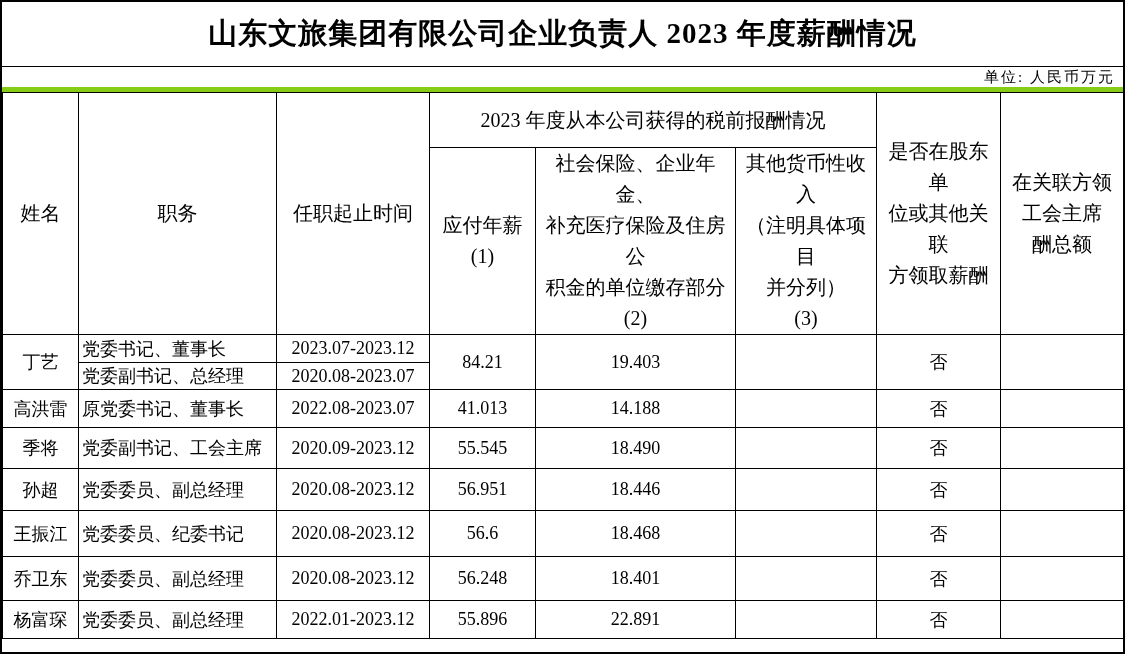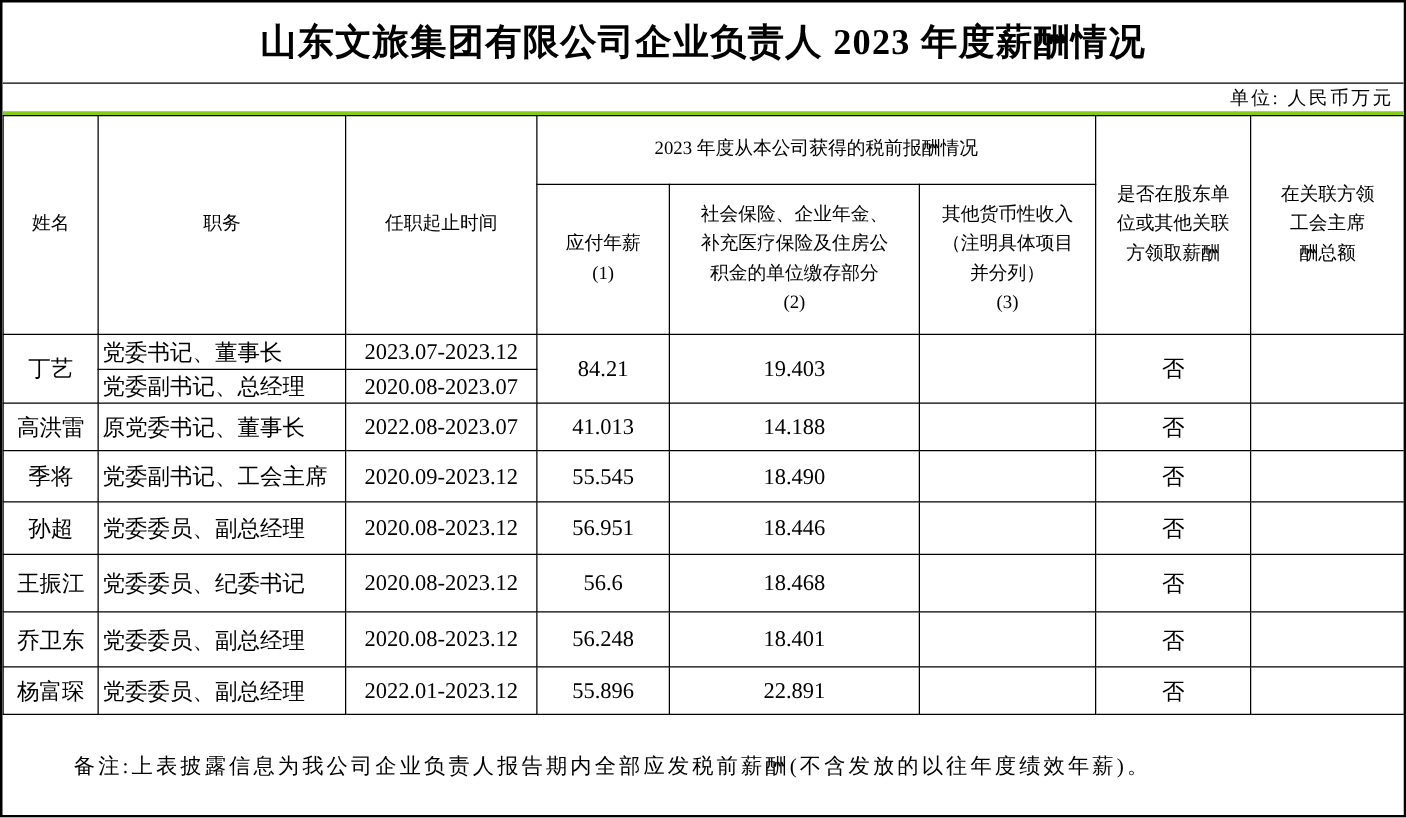--- a/index.html
+++ b/index.html
@@ -23,21 +23,21 @@
     align-items: center;
     justify-content: center;
     font-size: 29px;
     font-weight: bold;
     letter-spacing: 1px;
     white-space: nowrap;
   }
 
   .unit-row {
     height: 25px;
-    border-bottom: 3px solid #84cc16;
+    border-bottom: 5px solid #84cc16;
     display: flex;
     align-items: center;
     justify-content: flex-end;
     padding-right: 8px;
     font-size: 15px;
     letter-spacing: 2px;
   }
 
   table.salary-table {
     border-collapse: collapse;
@@ -46,21 +46,21 @@
   }
   .salary-table th, .salary-table td {
     border: 1px solid #000;
     text-align: center;
     vertical-align: middle;
     font-weight: normal;
     padding: 0 2px;
     overflow: hidden;
   }
   .salary-table th.hdr {
-    font-size: 15px;
+    font-size: 20px;
     line-height: 1.55;
     white-space: pre-line;
   }
   .salary-table td {
     font-size: 18px;
   }
   .salary-table td.pos {
     text-align: left;
     padding-left: 3px;
     margin-left: 21px;
@@ -199,15 +199,14 @@
       <td>2022.01-2023.12</td>
       <td>55.896</td>
       <td>22.891</td>
       <td></td>
       <td>否</td>
       <td></td>
     </tr>
   </tbody>
     </table>
 
-  <div class="note-row">备注:上表披露信息为我公司企业负责人报告期内全部应发税前薪酬(不含发放的以往年度绩效年薪)。</div>
 
 </div>
 
 </body></html>

